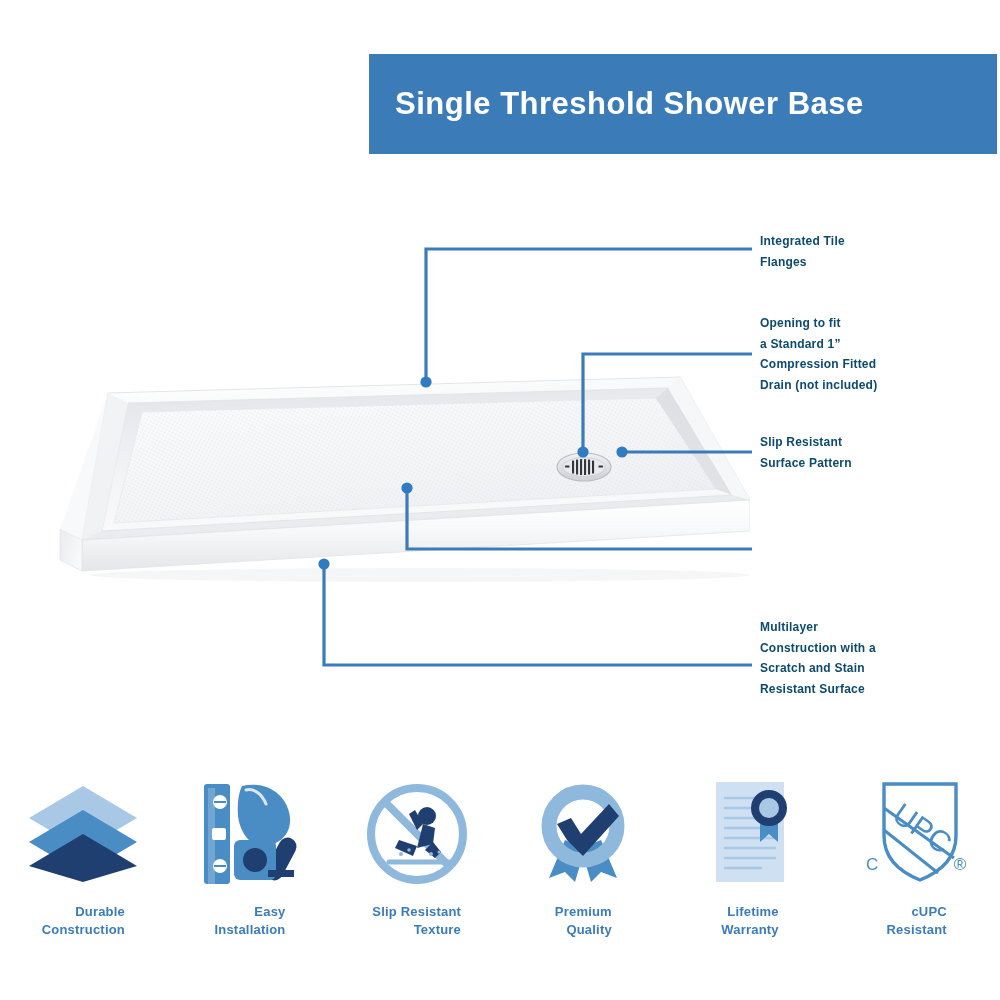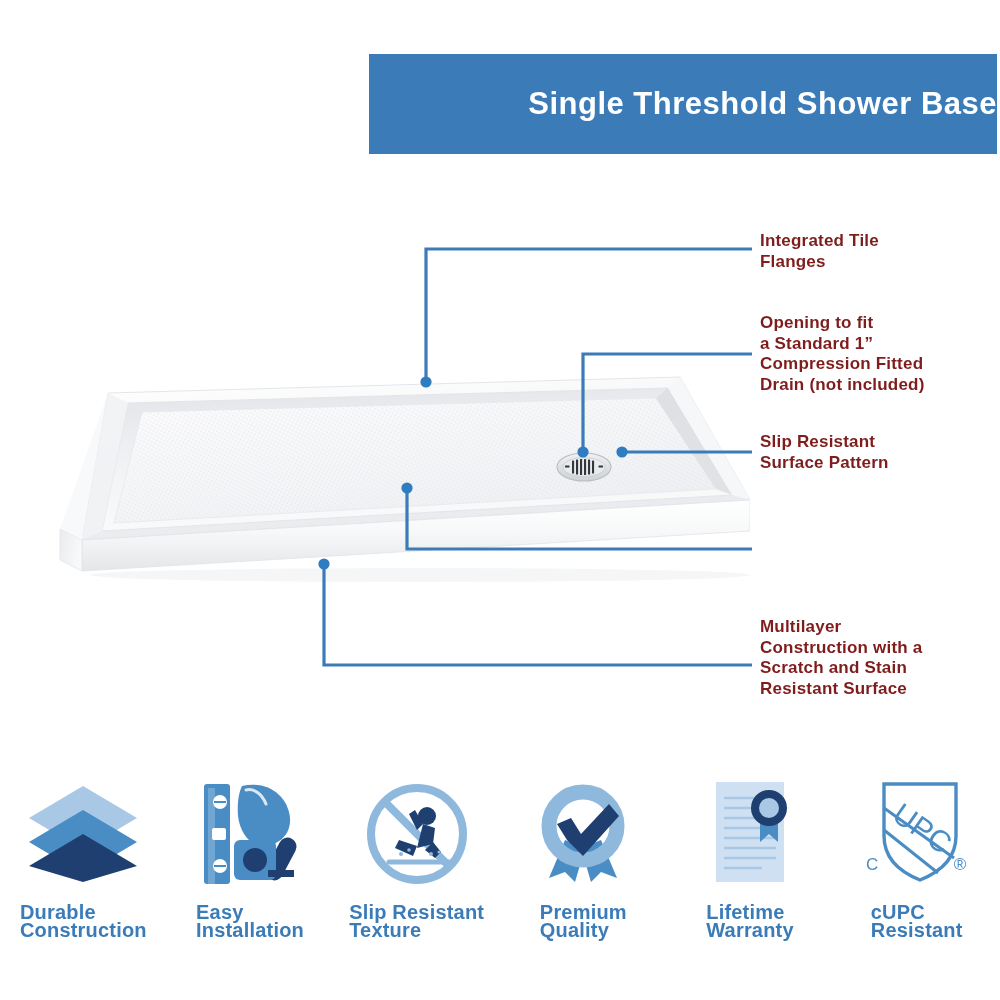--- a/index.html
+++ b/index.html
@@ -9,36 +9,36 @@
     font-family:"Liberation Sans", sans-serif;
     overflow:hidden;
     position:relative;
   }
   #stage{position:absolute;left:0;top:0;width:1000px;height:1000px;}
 
   
   #header-band{
     position:absolute;left:369px;top:54px;width:628px;height:100px;
     background:#3b7cb8;
-    display:flex;align-items:center;justify-content:flex-end;
+    display:flex;align-items:center;
   }
   #header-title{
     color:#ffffff;
     font-size:31px;
     font-weight:bold;
     letter-spacing:0.5px;
     padding-left:26px;
     white-space:nowrap;
   }
 
   
   .callout{
     position:absolute;
-    color:#7f1d1d;
-    font-size:17px;
+    color:#0c4a6e;
+    font-size:12px;
     font-weight:bold;
     line-height:20.5px;
     letter-spacing:0.2px;
     white-space:pre-line;
   }
   #callout-flanges{left:760px;top:231px;width:235px;}
   #callout-opening{left:760px;top:313px;width:240px;}
   #callout-slip{left:760px;top:432px;width:235px;}
   #callout-material{left:760px;top:515px;width:240px;}
   #callout-multilayer{left:760px;top:617px;width:240px;}
@@ -58,24 +58,24 @@
     flex:1 1 0;
     display:flex;flex-direction:column;align-items:center;justify-content:flex-start;
   }
   .feature-icon{
     height:118px;width:130px;
     display:flex;align-items:center;justify-content:center;
   }
   .feature-label{
     margin-top:10px;
     color:#3b7cb8;
-    font-size:20px;
+    font-size:13px;
     font-weight:bold;
     line-height:18px;
-    text-align:left;
+    text-align:right;
     white-space:pre-line;
     letter-spacing:0.2px;
   }
 </style>
 </head>
 <body>
 
 <div id="stage">
 
   <div id="header-band">

